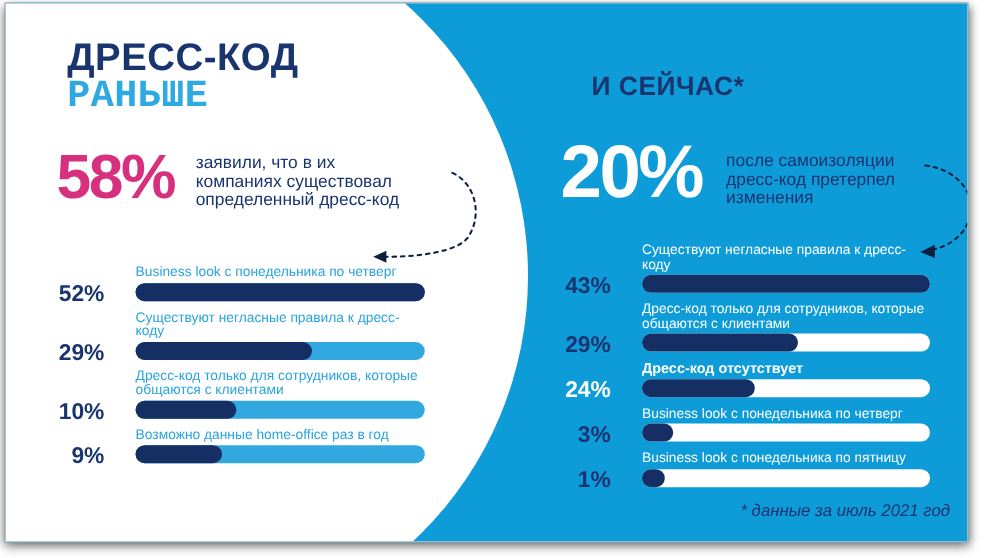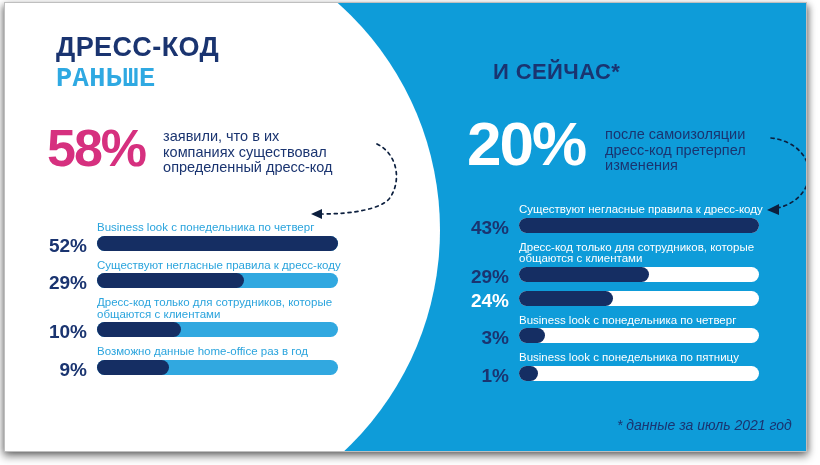--- a/index.html
+++ b/index.html
@@ -25,21 +25,21 @@
   .white-circle {
     position: absolute; left: -171px; top: -76px;
     width: 606px; height: 606px;
     border-radius: 50%;
     background: #ffffff;
   }
   .abs { position: absolute; }
 
   
   .big-title {
-    font-size: 27px; font-weight: 800; line-height: 30px;
+    font-size: 32px; font-weight: 800; line-height: 30px;
     letter-spacing: 0.4px; color: var(--navy, #1a3470);
     white-space: pre-line;
   }
   .title-before { left: 51px; top: 29px; }
   .title-before .line2 { color: var(--cyan, #2fa9e2); font-family: Liberation Mono, monospace; }
   .title-now { left: 488px; top: 54px; font-size: 22px; }
 
   
   .stat-row { display: flex; align-items: flex-start; }
   .stat-before { left: 42px; top: 119px; }
@@ -58,21 +58,21 @@
   .stat-before .stat-text { margin-left: 18px; margin-top: 7px; }
   .stat-now .stat-text { margin-left: 20px; margin-top: 14px; }
 
   
   .chart { width: 320px; }
   .chart-before { left: 18px; top: 219px; }
   .chart-now { left: 440px; top: 201px; }
   .chart-row {
     display: grid;
     grid-template-columns: 64px 1fr;
-    column-gap: 10px;
+    column-gap: 26px;
     margin-bottom: 5px;
   }
   .bar-label {
     grid-row: 1; grid-column: 2;
     font-size: 11.5px; line-height: 11.5px;
     margin-bottom: 2px;
     white-space: pre-line;
   }
   .chart-before .bar-label { color: var(--cyan_label, #2aa4dd); }
   .chart-now .bar-label { color: #ffffff; }
@@ -184,20 +184,21 @@
           </div>
           <div class="chart-row">
             <div class="bar-label">Дресс-код только для сотрудников, которые
 общаются с клиентами</div>
             <div class="bar-pct">29%</div>
             <div class="bar-track">
               <div class="bar-fill" style="width: 54%;"></div>
             </div>
           </div>
           <div class="chart-row">
+            <div class="bar-label bold">Дресс-код отсутствует</div>
             <div class="bar-pct white">24%</div>
             <div class="bar-track">
               <div class="bar-fill" style="width: 39%;"></div>
             </div>
           </div>
           <div class="chart-row">
             <div class="bar-label">Business look с понедельника по четверг</div>
             <div class="bar-pct">3%</div>
             <div class="bar-track">
               <div class="bar-fill" style="width: 11%;"></div>

